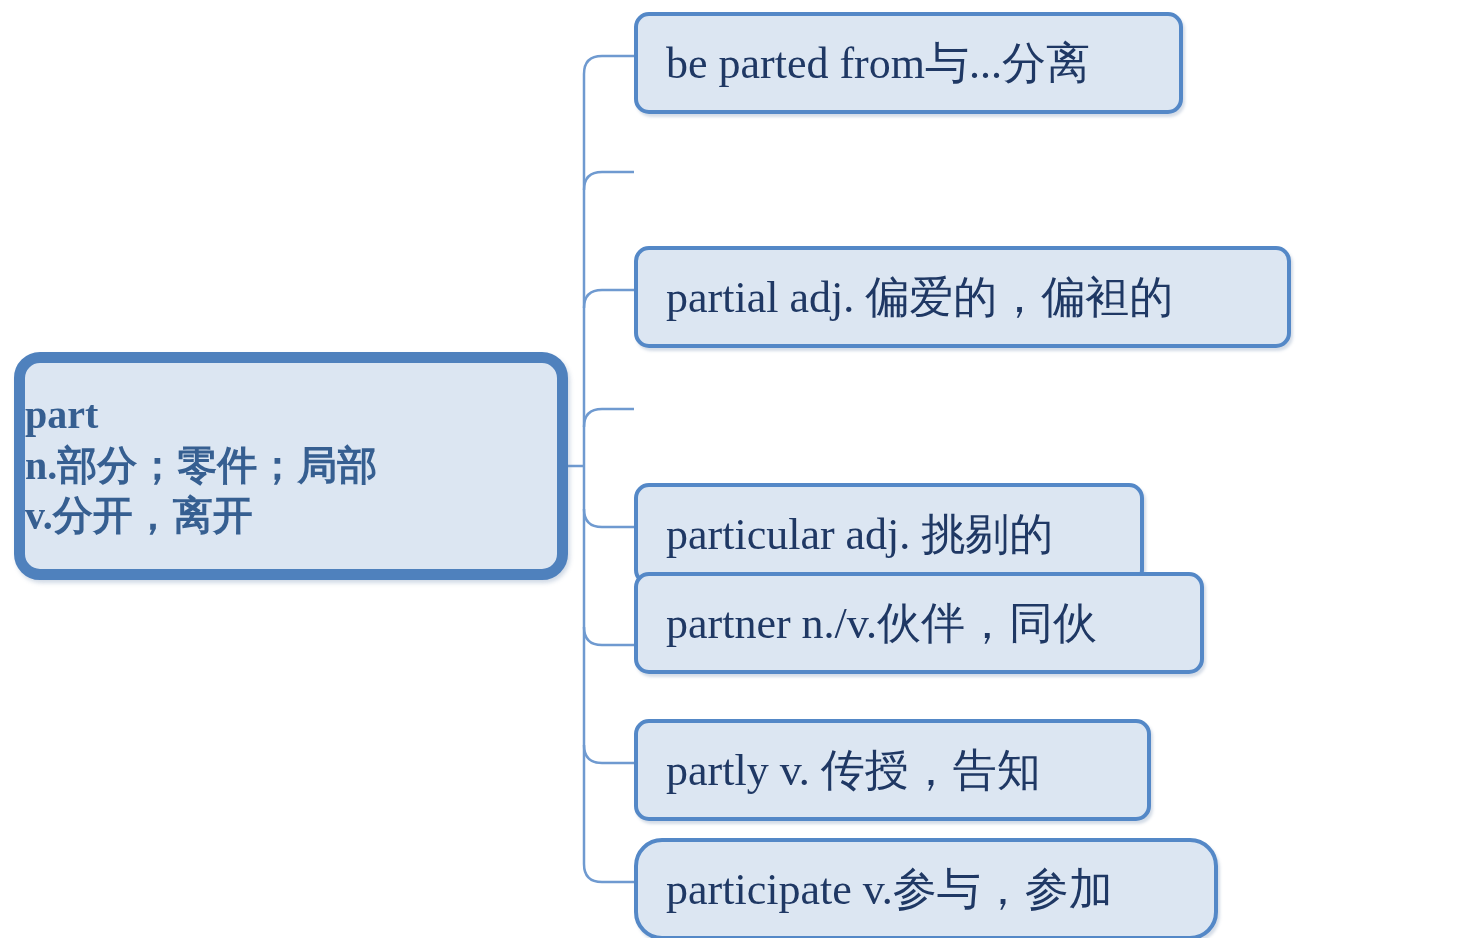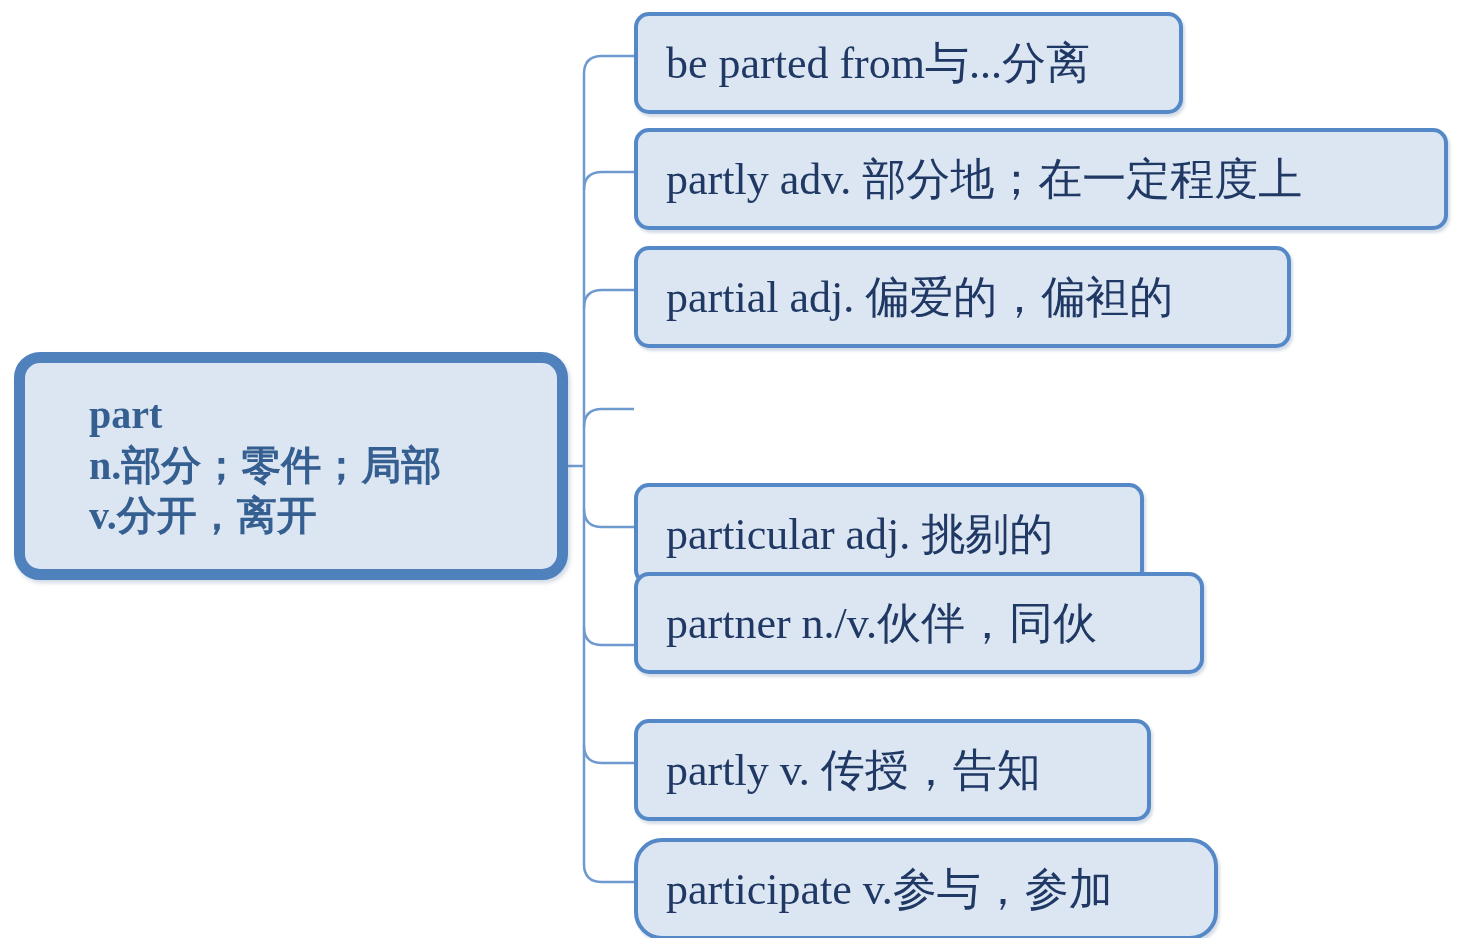--- a/index.html
+++ b/index.html
@@ -31,21 +31,20 @@
     position:absolute;
     left:14px;top:352px;
     width:554px;height:228px;
     background:var(--c-fill);
     border:11px solid var(--c-root-border);
     border-radius:26px;
     box-shadow:2px 3px 4px rgba(100,130,170,0.30);
     display:flex;
     flex-direction:column;
     justify-content:center;
-    padding-left:64px;
     color:var(--c-root-text);
     font-weight:bold;
     font-size:40px;
     line-height:1.26;
     white-space:nowrap;
   }
   .child{
     position:absolute;
     left:634px;
     height:102px;
@@ -88,23 +87,20 @@
 
   <div class="root-node">
     <div>part</div>
     <div>n.部分；零件；局部</div>
     <div>v.分开，离开</div>
   </div>
 
   <div class="child c1">
     <span>be parted from与...分离</span>
   </div>
-  <div class="child c2">
-    <span>partly adv. 部分地；在一定程度上</span>
-  </div>
   <div class="child c3">
     <span>partial adj. 偏爱的，偏袒的</span>
   </div>
   <div class="child c5">
     <span>particular adj. 挑剔的</span>
   </div>
   <div class="child c6">
     <span>partner n./v.伙伴，同伙</span>
   </div>
   <div class="child c7">

